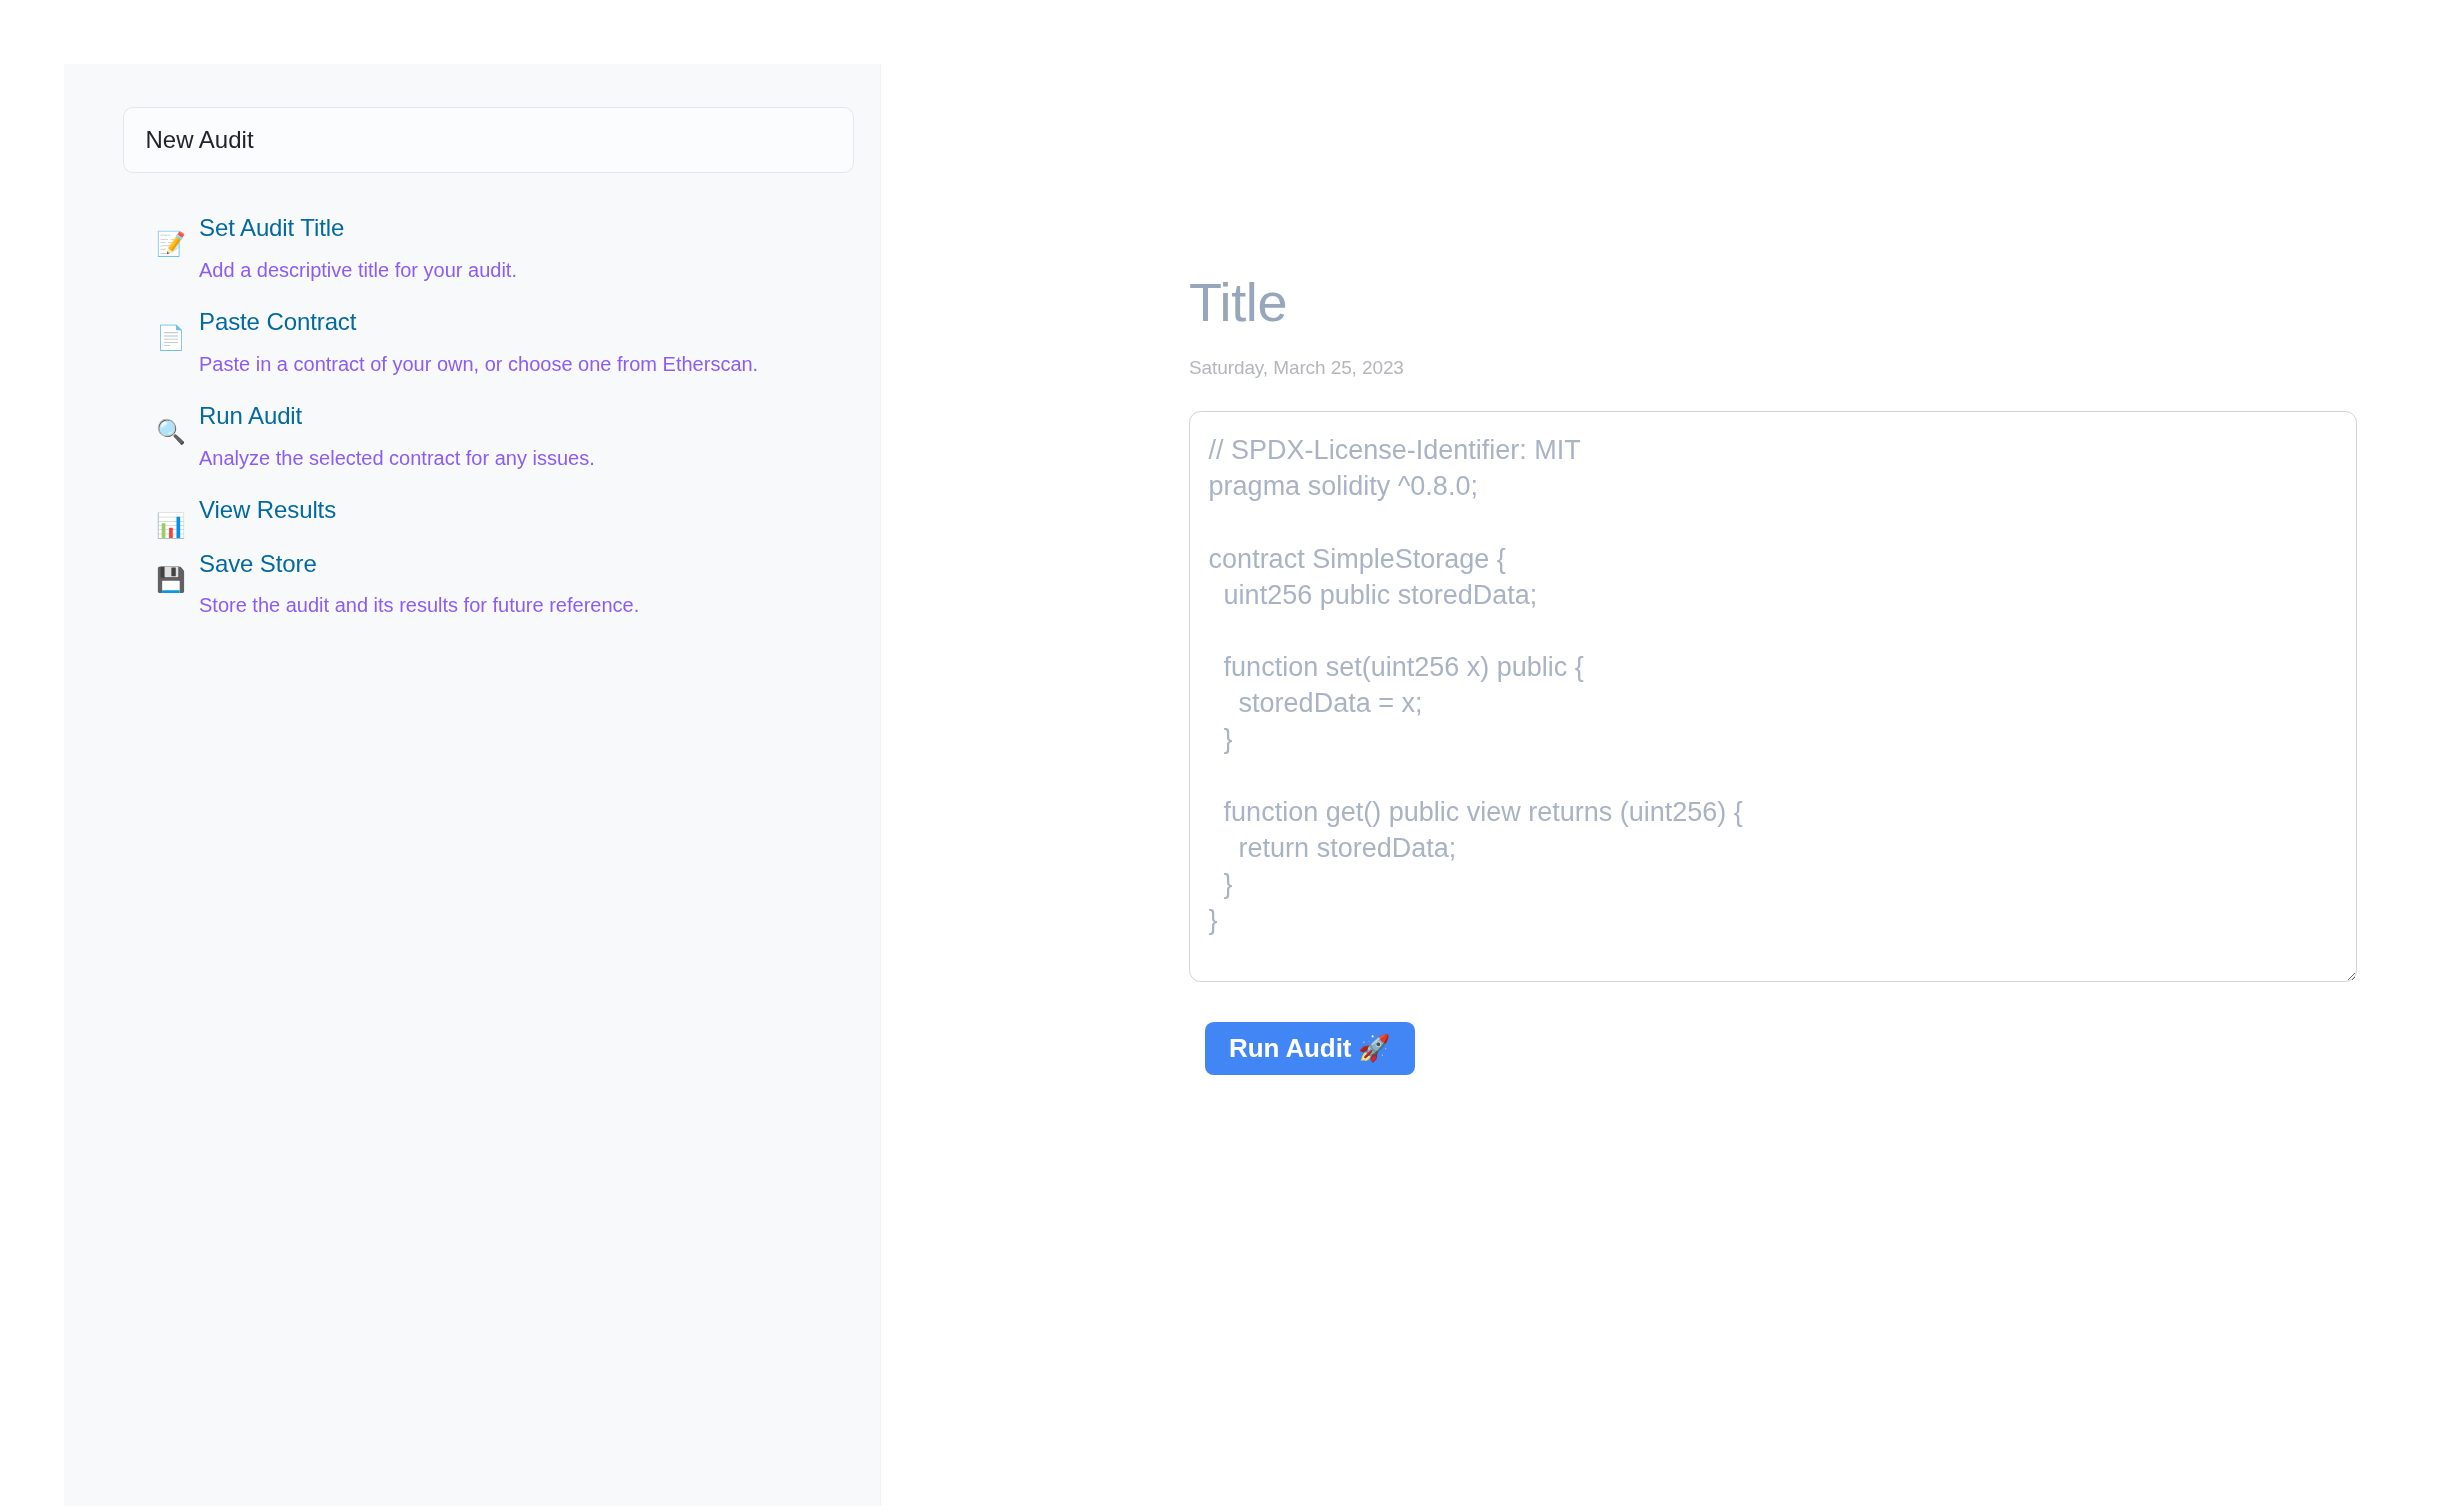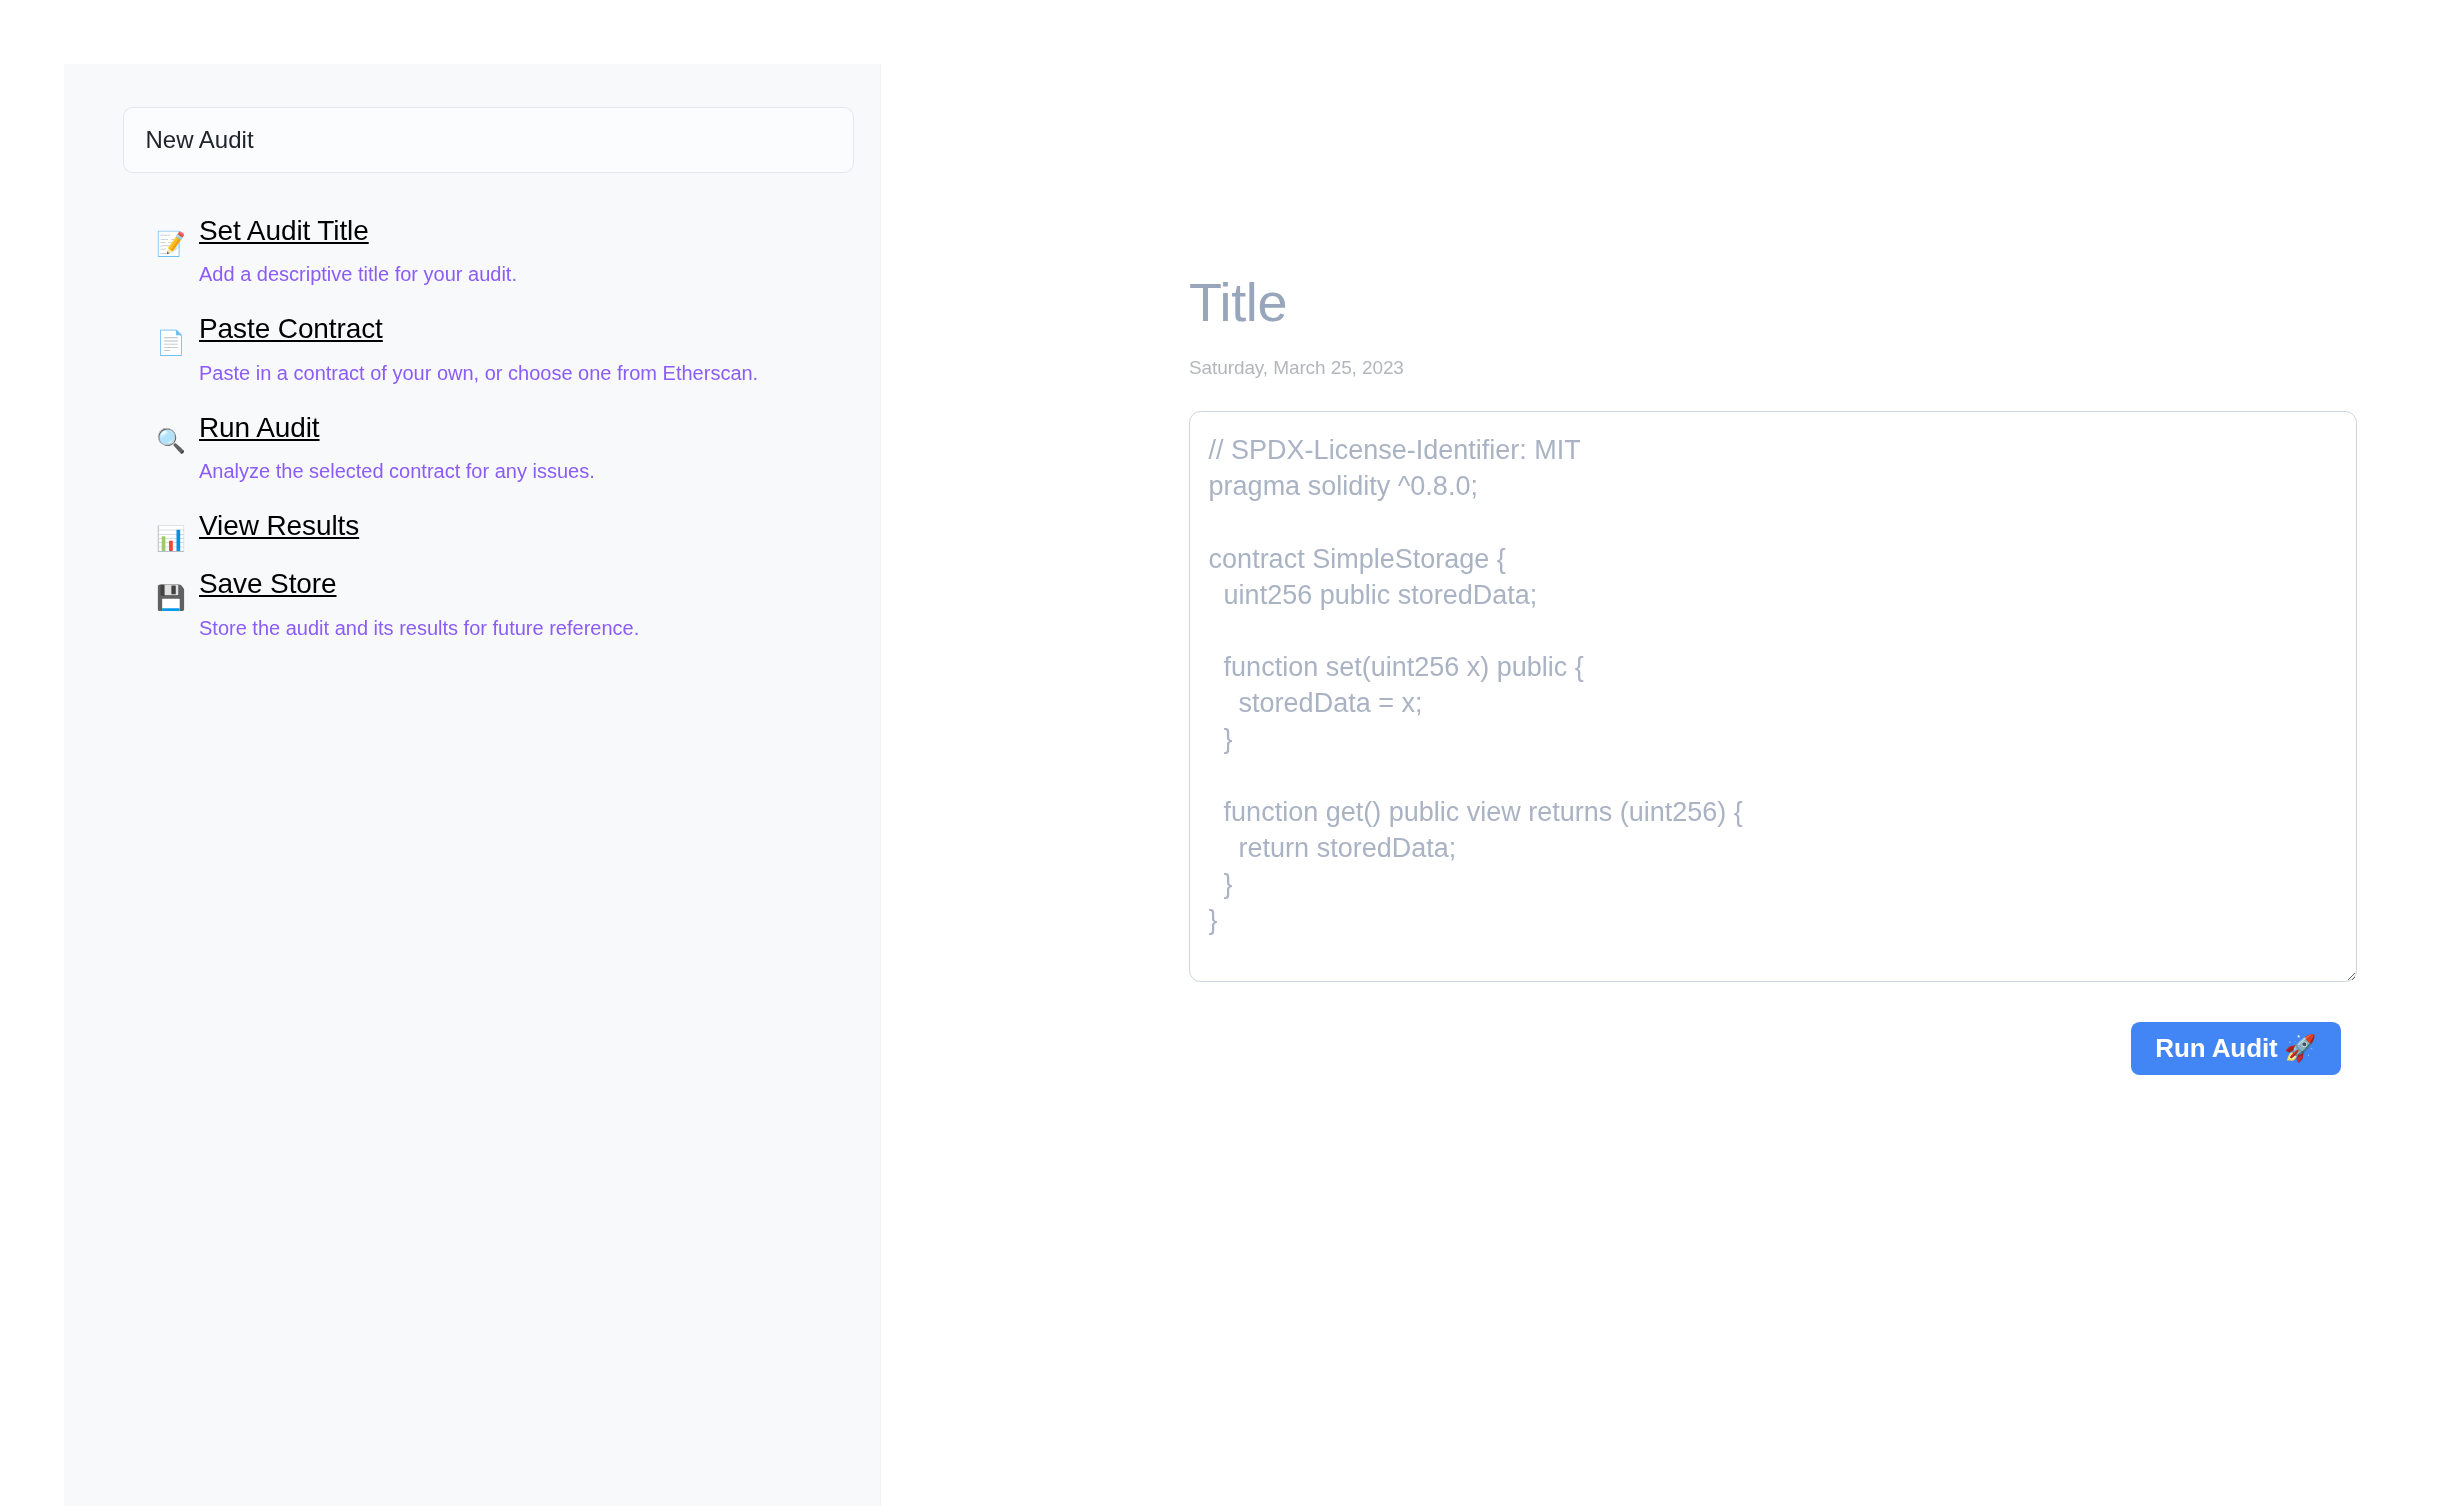--- a/index.html
+++ b/index.html
@@ -60,26 +60,25 @@
     left: 0;
     top: 1.4px;
     width: 33px;
     font-size: 24px;
     line-height: 1;
     text-align: center;
   }
 
   .step-label {
     display: block;
-    font-size: 28px;
+    font-size: 24px;
     line-height: 1.12;
-    color: #000000;
+    color: #0369a1;
     font-weight: 400;
     letter-spacing: -0.1px;
-    text-decoration: underline;
   }
 
   .step-desc {
     display: block;
     margin-top: 6.4px;
     font-size: 20px;
     line-height: 1.2;
     color: #8b5cf6;
     font-weight: 400;
   }
@@ -133,21 +132,20 @@
     outline: none;
     overflow: hidden;
     white-space: pre;
   }
   .code-area::placeholder { color: #aab3c4; }
 
   .button-row {
     margin-top: 24px;
     width: 1168px;
     display: flex;
-    justify-content: flex-end;
   }
 
   .run-button {
     background: #4285f4;
     color: #ffffff;
     border: none;
     border-radius: 8.6px;
     padding: 13px 24px 14.3px 24px;
     font-family: "Liberation Sans", sans-serif;
     font-size: 26px;

